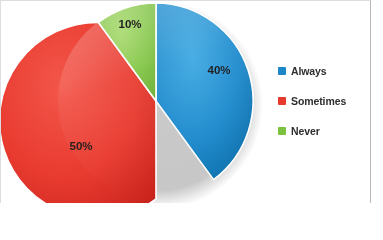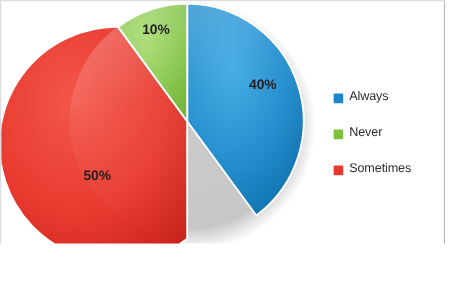--- a/index.html
+++ b/index.html
@@ -63,22 +63,23 @@
 
   #legend {
     position: absolute;
     left: 277px;
     top: 55px;
     width: 92px;
   }
 
   .legend-row {
     display: flex;
-    align-items: flex-end;
+    align-items: center;
     height: 30px;
+    font-weight: bold;
   }
 
   .legend-swatch {
     width: 8px;
     height: 8px;
     margin-right: 5px;
     flex: 0 0 auto;
     border-radius: 1px;
   }
 
@@ -141,25 +142,25 @@
   </div>
 
   <div id="legend">
 
     <div class="legend-row">
       <span class="legend-swatch" style="background:#1b86c8;"></span>
       <span class="legend-label">Always</span>
     </div>
 
     <div class="legend-row">
-      <span class="legend-swatch" style="background:#7dc23e;"></span>
-      <span class="legend-label">Never</span>
+      <span class="legend-swatch" style="background:#e8392e;"></span>
+      <span class="legend-label">Sometimes</span>
     </div>
 
     <div class="legend-row">
-      <span class="legend-swatch" style="background:#e8392e;"></span>
-      <span class="legend-label">Sometimes</span>
+      <span class="legend-swatch" style="background:#7dc23e;"></span>
+      <span class="legend-label">Never</span>
     </div>
 
   </div>
 </div>
 
 <div id="outer-white"></div>
 
 </body></html>

